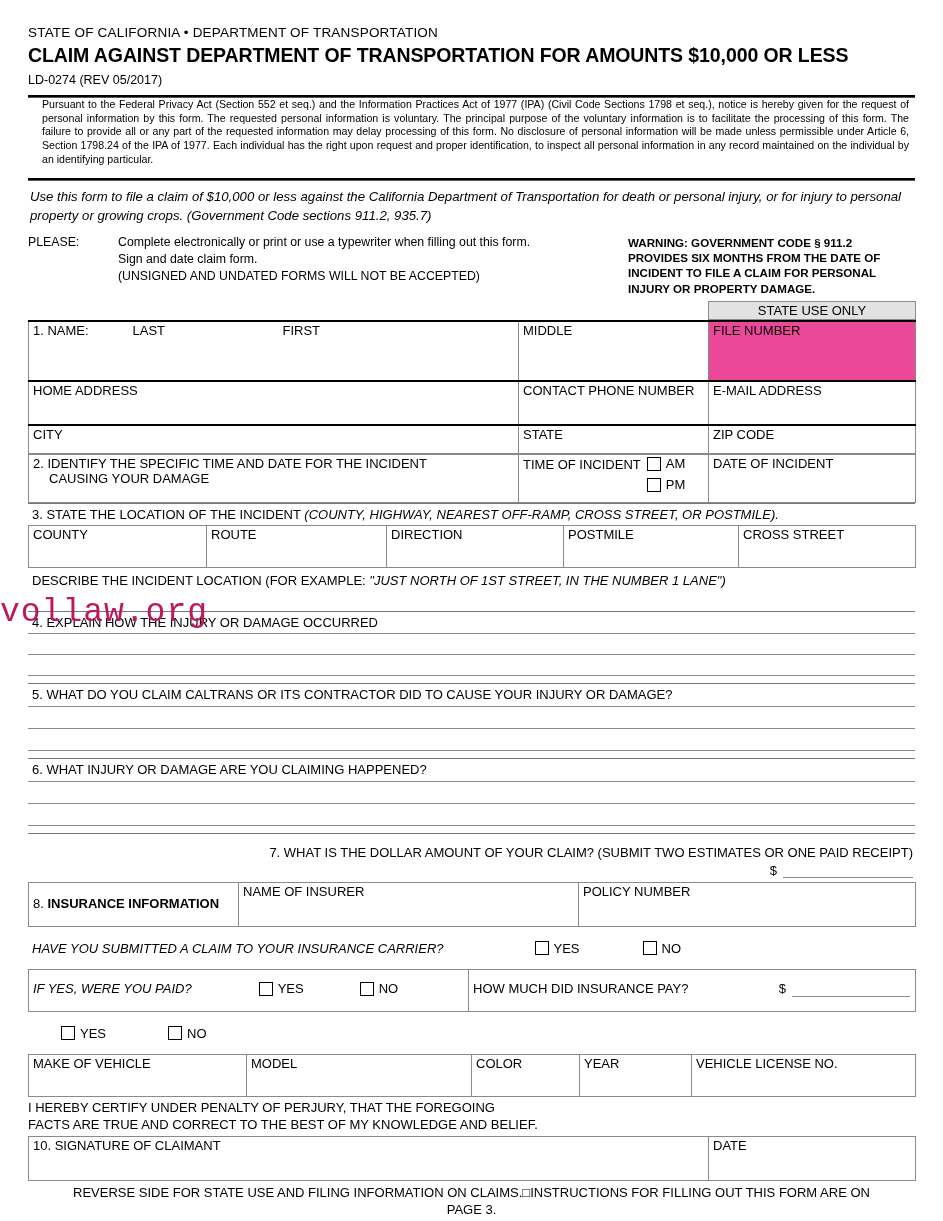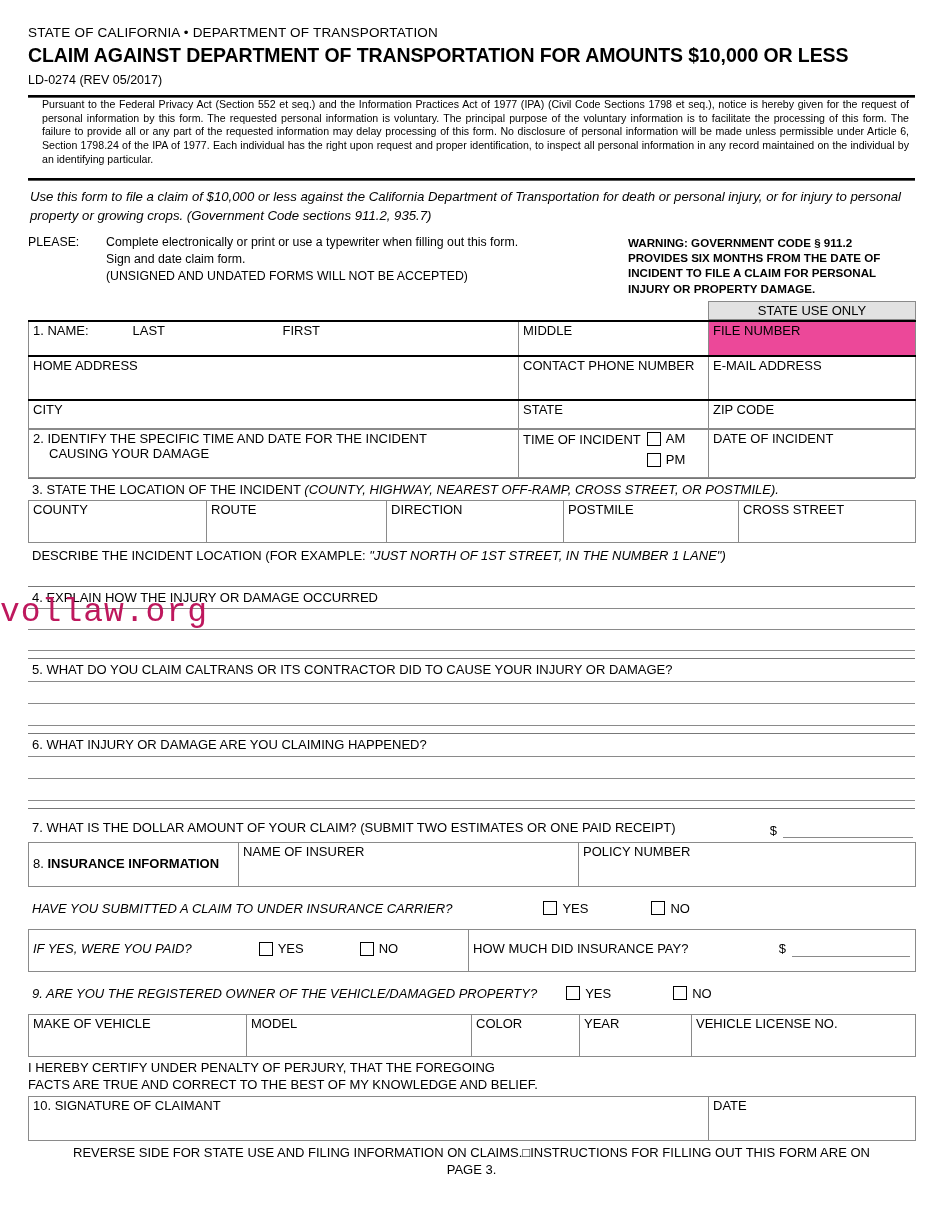--- a/index.html
+++ b/index.html
@@ -23,21 +23,21 @@
 
   .rule-dbl { border-top: 2px solid #000; border-bottom: 1px solid #555; height: 3px; margin-top: 8px; }
   .rule-1   { border-top: 1px solid #777; height: 0; }
 
   .pin-title { text-align: center; font-size: 13.5px; font-weight: bold; margin: 5px 0 4px; }
   .pin-body  { font-size: 10.6px; line-height: 1.29; text-align: justify; padding: 0 6px 4px 14px; }
 
   .use-note { font-size: 13.2px; font-style: italic; line-height: 1.45; padding: 6px 0 2px 2px; }
   .please-wrap { display: flex; }
   .please-left { width: 600px; font-size: 12.3px; line-height: 1.42; padding-top: 6px; }
-  .please-left .pl-row { display: flex; }
+  .please-left .pl-row { display: flex; gap: 12px; }
   .please-left .pl-lbl { width: 78px; flex: none; }
   .warning { width: 287px; font-size: 11.6px; font-weight: bold; line-height: 1.33;
              text-align: justify; padding-top: 7px; }
   .warning span { display: block; }
 
   
   .tbl { width: 100%; border-collapse: collapse; table-layout: fixed; }
   .tbl td { border: 1px solid #8a8a8a; vertical-align: top; padding: 2px 3px 0 4px;
             font-size: 13px; line-height: 1.15; }
   .tbl td.noleft  { border-left: none; }
@@ -128,21 +128,21 @@
 
   <table class="tbl topthick">
     <colgroup>
       <col style="width:100px">
         <col style="width:150px">
         <col style="width:240px">
       <col style="width:190px">
         <col style="width:207px">
     </colgroup>
     <tbody>
-        <tr style="height:35px">
+        <tr style="height:60px">
       <td class="noright">1. NAME:</td>
       <td class="noright noleft">LAST</td>
       <td class="noleft">FIRST</td>
       <td>MIDDLE</td>
       <td class="stategray">FILE NUMBER</td>
     </tr>
     <tr style="height:44px">
       <td colspan="3">HOME ADDRESS</td>
       <td>CONTACT PHONE NUMBER</td>
       <td>E-MAIL ADDRESS</td>
@@ -234,21 +234,21 @@
 
   <div class="rule-1"></div>
   <div class="sec-hdr">6. WHAT INJURY OR DAMAGE ARE YOU CLAIMING HAPPENED?</div>
   <div class="lines">
     <div class="ln" style="height:22px"></div>
     <div class="ln" style="height:22px"></div>
     <div class="ln" style="height:8px"></div>
   </div>
 
   <div class="rule-1"></div>
-  <div style="display:flex; align-items:flex-end; padding:8px 0 4px;">
+  <div style="display:flex; align-items:flex-end; padding:8px 0 4px;flex-direction:column;">
     <span class="sec-hdr" style="padding-left:4px;">7. WHAT IS THE DOLLAR AMOUNT OF YOUR CLAIM? (SUBMIT TWO ESTIMATES OR ONE PAID RECEIPT)</span>
     <span style="margin-left:auto; display:flex; align-items:flex-end; gap:6px; padding-right:2px;">
       <span style="font-size:13px">$</span>
       <span class="dollarline" style="width:130px; height:15px;"></span>
     </span>
   </div>
 
   <table class="tbl">
     <colgroup>
         <col style="width:210px">
@@ -260,21 +260,21 @@
       <td style="padding-top:14px">
         <span>8. </span><span class="bold">INSURANCE INFORMATION</span>
       </td>
       <td>NAME OF INSURER</td>
       <td>POLICY NUMBER</td>
     </tr>
   </tbody>
     </table>
 
   <div style="display:flex; align-items:center; height:42px; padding-left:4px;">
-    <span class="ital" style="font-size:13px">HAVE YOU SUBMITTED A CLAIM TO UNDER INSURANCE CARRIER?</span>
+    <span class="ital" style="font-size:13px">HAVE YOU SUBMITTED A CLAIM TO YOUR INSURANCE CARRIER?</span>
     <span class="cbrow" style="margin-left:91px; font-size:13px">
       <span class="cb"></span>
       <span>YES</span>
     </span>
     <span class="cbrow" style="margin-left:63px; font-size:13px">
       <span class="cb"></span>
       <span>NO</span>
     </span>
   </div>
 
@@ -305,21 +305,20 @@
             <span>$</span>
             <span class="dollarline" style="width:118px; height:14px;"></span>
           </span>
         </div>
       </td>
     </tr>
   </tbody>
     </table>
 
   <div style="display:flex; align-items:center; height:42px; padding-left:4px;">
-    <span class="ital" style="font-size:13px">9. ARE YOU THE REGISTERED OWNER OF THE VEHICLE/DAMAGED PROPERTY?</span>
     <span class="cbrow" style="margin-left:29px; font-size:13px">
       <span class="cb"></span>
       <span>YES</span>
     </span>
     <span class="cbrow" style="margin-left:62px; font-size:13px">
       <span class="cb"></span>
       <span>NO</span>
     </span>
   </div>
 

